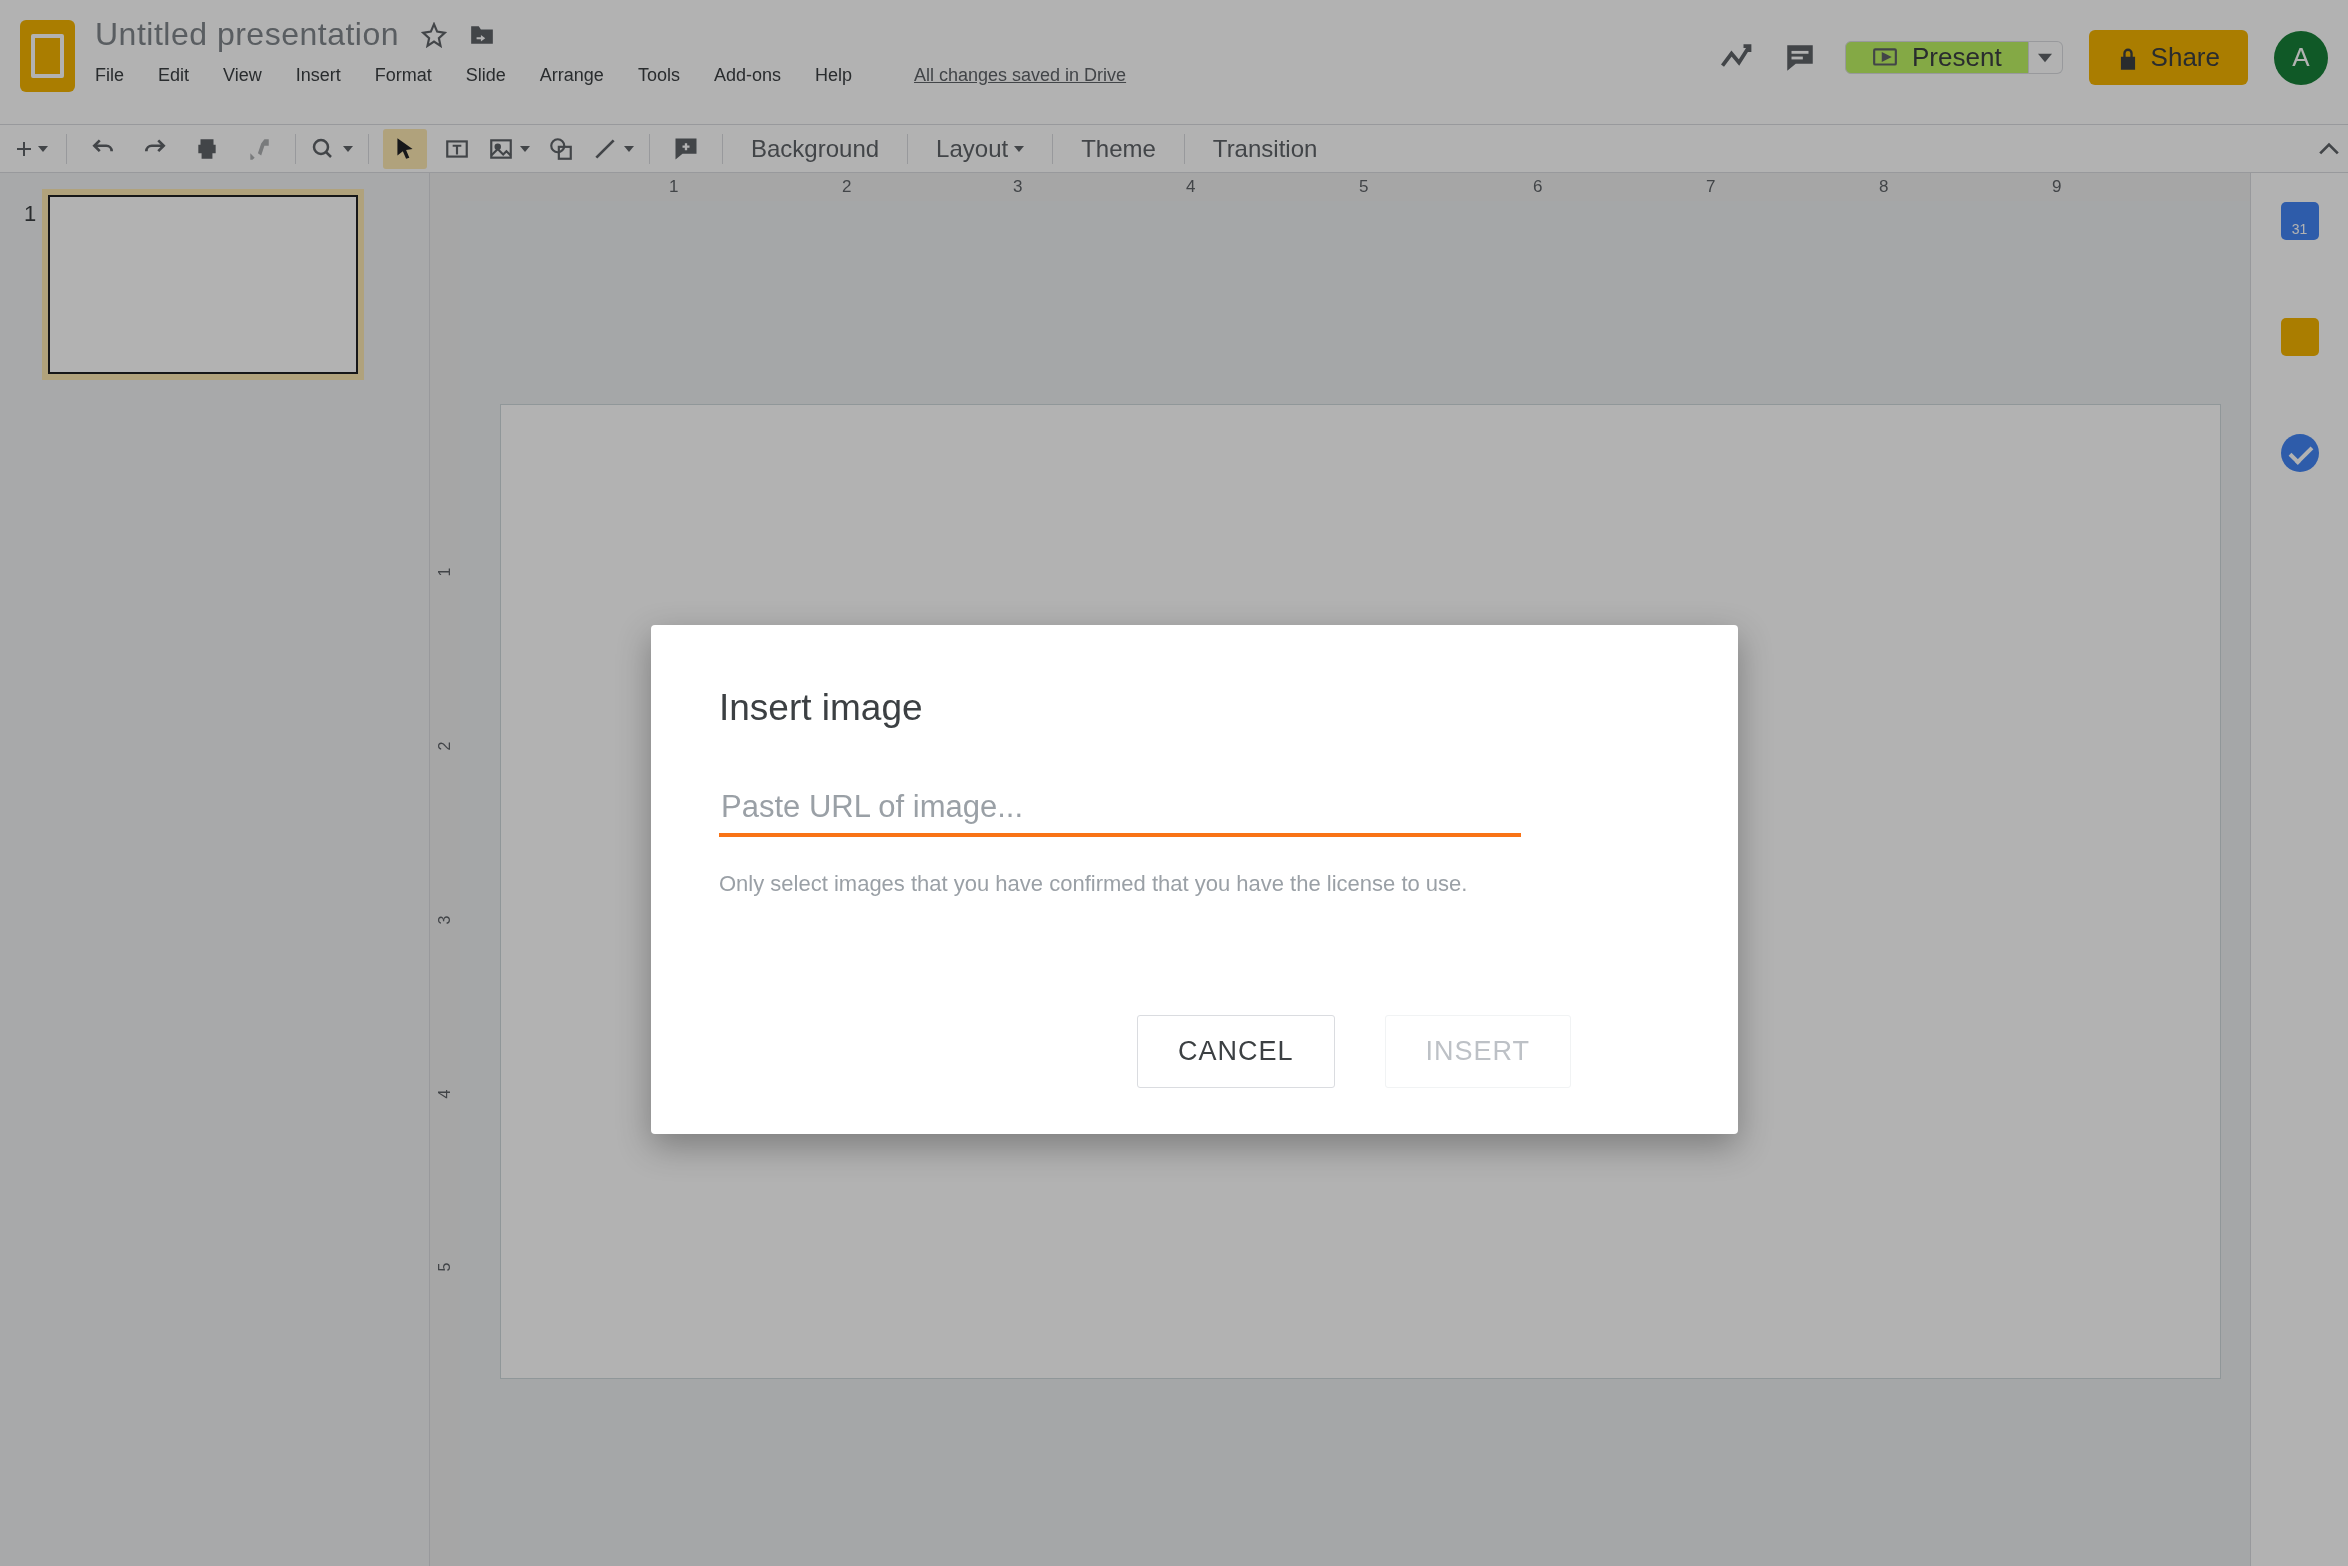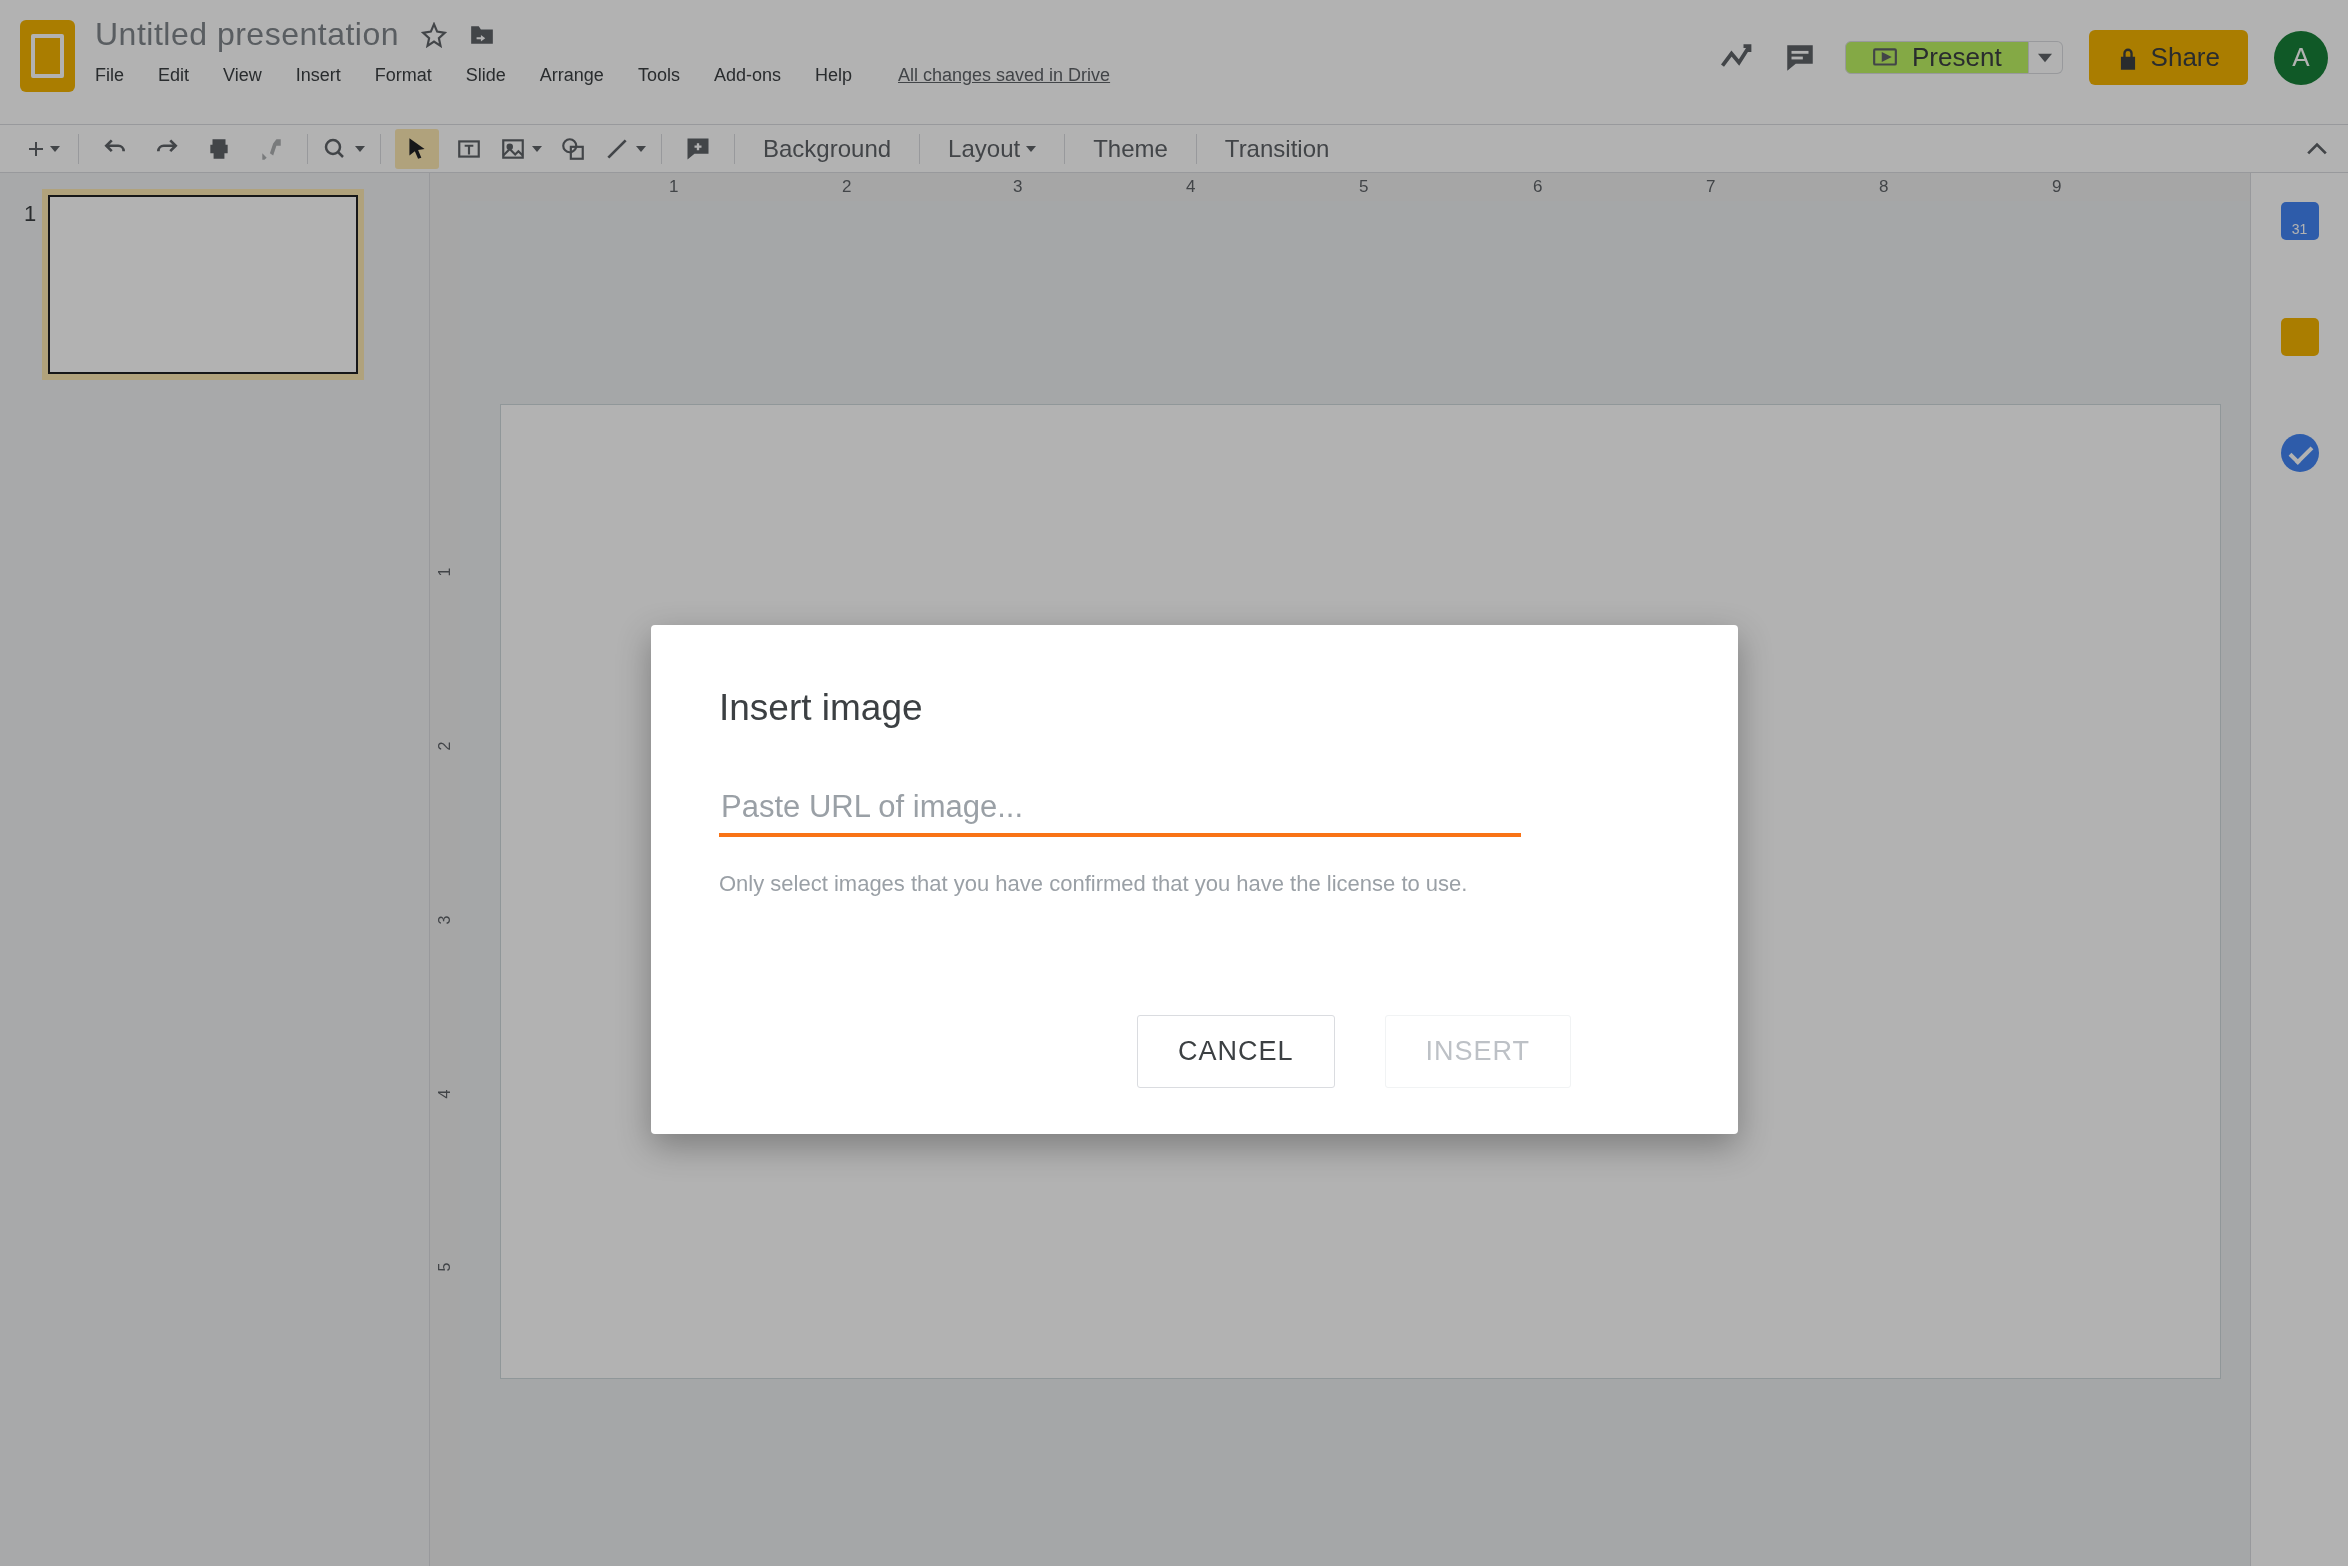--- a/index.html
+++ b/index.html
@@ -8,30 +8,30 @@
 
 .titlebar{height:125px;display:flex;align-items:flex-start;padding:12px 20px 0 20px;gap:20px;border-bottom:1px solid #dadce0}
 .app-icon{width:55px;height:72px;background:#f4b400;border-radius:6px;margin-top:8px;position:relative}
 .app-icon::before{content:"";position:absolute;top:14px;left:11px;right:11px;bottom:14px;border:4px solid #fff;border-radius:2px}
 .title-mid{flex:1;display:flex;flex-direction:column;gap:12px;margin-top:4px}
 .title-row{display:flex;align-items:center;gap:22px}
 .doc-title{color:#80868b;font-size:32px;letter-spacing:0.5px}
 .star-icon,.move-icon{width:26px;height:26px;display:flex;align-items:center;justify-content:center}
 .menubar{display:flex;gap:34px;align-items:center;font-size:18px;color:#3c4043}
 .menubar-item{cursor:pointer}
-.saved-link{color:#5f6368;text-decoration:underline;margin-left:12px}
+.saved-link{color:#5f6368;text-decoration:underline;margin-left:28px}
 .title-right{display:flex;align-items:center;gap:26px;margin-top:18px}
 .present-wrap{display:flex}
 .present-btn{display:flex;align-items:center;gap:14px;background:#bef264;border:1px solid #dadce0;padding:0 26px;font-size:26px;color:#3c4043;border-radius:6px 0 0 6px;cursor:pointer}
 .present-drop{width:34px;border:1px solid #dadce0;border-left:none;border-radius:0 6px 6px 0;display:flex;align-items:center;justify-content:center;background:#fff;cursor:pointer}
 .share-btn{display:flex;align-items:center;gap:12px;background:#f4b400;color:#3c4043;font-size:26px;font-weight:500;padding:12px 28px;border-radius:6px;cursor:pointer}
 .avatar{width:54px;height:54px;border-radius:50%;background:#188038;color:#fff;display:flex;align-items:center;justify-content:center;font-size:26px}
 .hdr-ico{width:38px;height:38px;display:flex;align-items:center;justify-content:center;color:#5f6368}
 
-.toolbar{height:48px;display:flex;align-items:center;padding:0 20px;gap:8px;border-bottom:1px solid #dadce0}
+.toolbar{height:48px;display:flex;align-items:center;padding:0 8px;gap:8px;border-bottom:1px solid #dadce0}
 .tb-btn{min-width:44px;height:40px;display:flex;align-items:center;justify-content:center;border-radius:3px;cursor:pointer;color:#5f6368;gap:2px}
 .tb-btn.on{background:#fce8b2}
 .tb-sep{width:1px;height:30px;background:#dadce0;margin:0 6px}
 .tb-text{padding:0 14px;font-size:24px;color:#5f6368;cursor:pointer;display:flex;align-items:center;gap:6px}
 .collapse-btn{margin-left:auto;cursor:pointer;color:#5f6368}
 
 .workspace{flex:1;display:flex;min-height:0}
 .thumbs{width:430px;background:#f1f3f4;border-right:1px solid #dadce0;padding:22px 24px}
 .thumb-wrap{display:flex;gap:12px}
 .thumb-num{font-size:22px;color:#3c4043;margin-top:6px}

